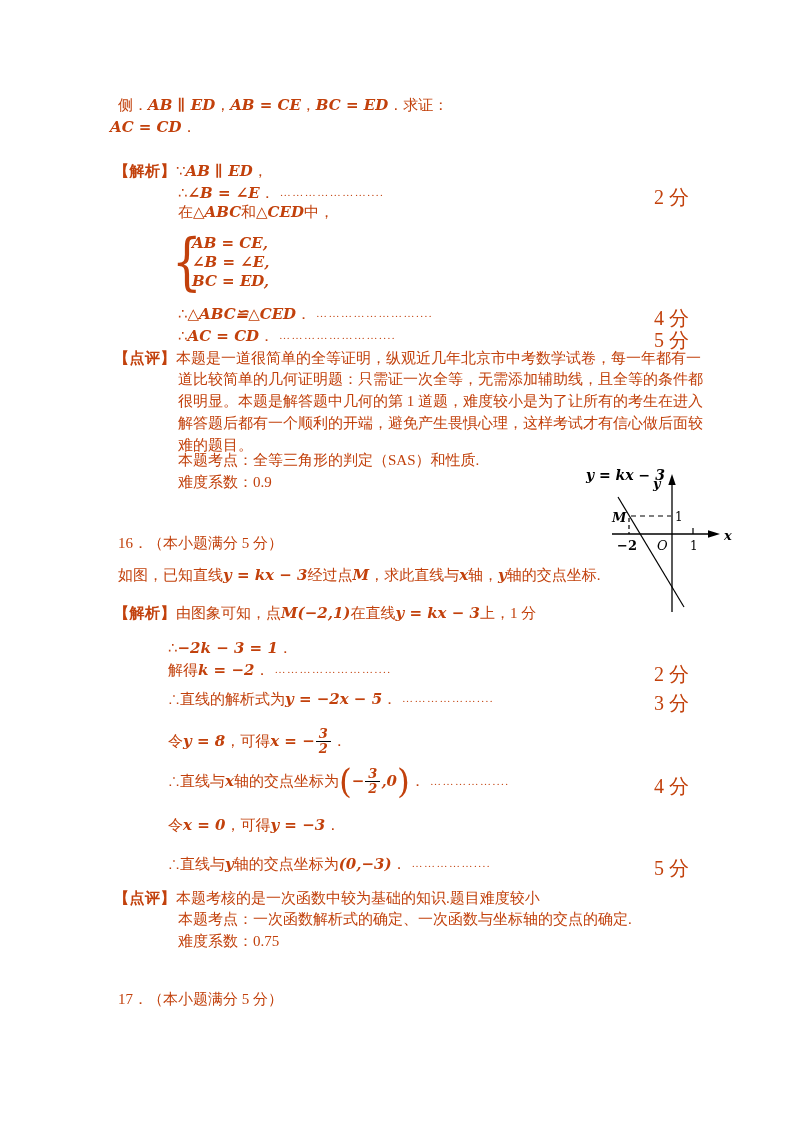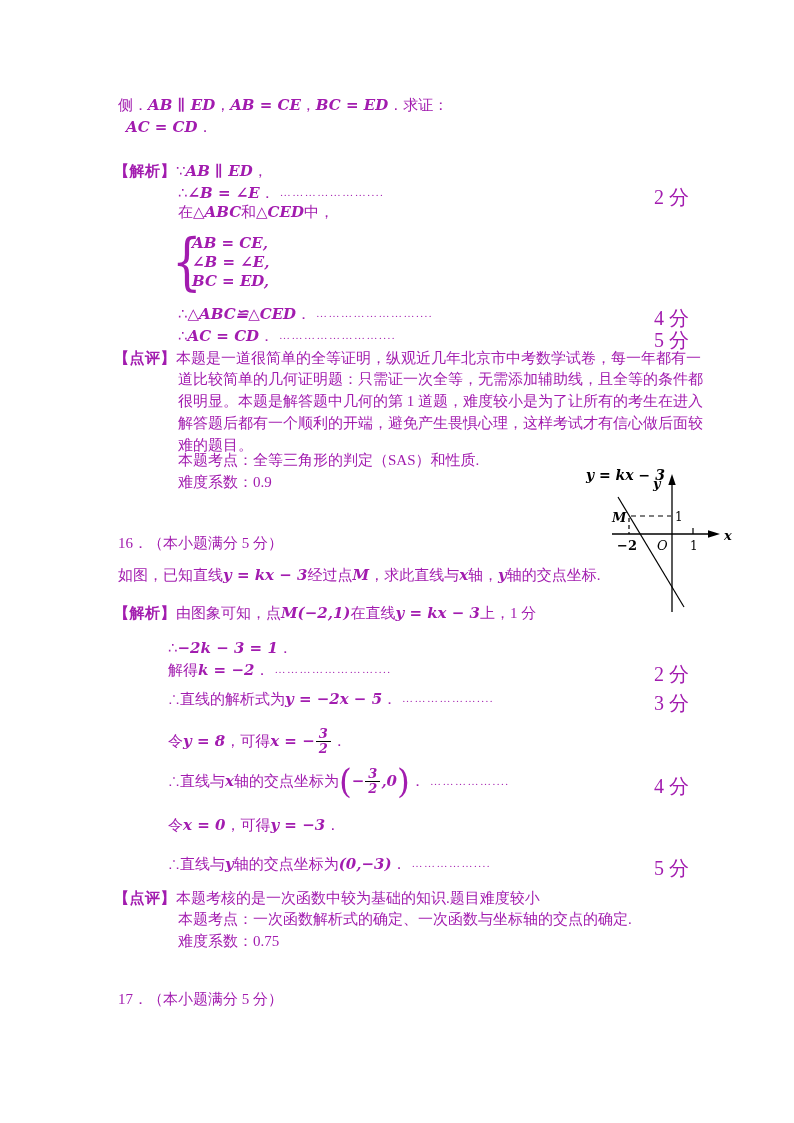--- a/index.html
+++ b/index.html
@@ -1,17 +1,17 @@
 <!DOCTYPE html>
 <html><head>
 <meta charset="utf-8">
 <style>
   html,body{margin:0;padding:0;background:#e8e8e8;}
   .page{position:relative;width:794px;height:1123px;background:#ffffff;margin:0 auto;overflow:hidden;
-        font-family:"Liberation Serif",serif;color:#a21caf;}
+        font-family:"Liberation Serif",serif;color:#c2410c;}
   .line{position:absolute;white-space:nowrap;font-size:15px;line-height:17px;}
   .vline{position:absolute;white-space:nowrap;font-size:15px;display:flex;align-items:center;}
   .m{font-family:"DejaVu Serif",serif;font-style:italic;font-weight:bold;font-size:15px;}
   .lbl{font-family:"Liberation Sans",sans-serif;font-weight:bold;letter-spacing:0.5px;}
   .dots{font-size:11px;letter-spacing:1.5px;margin-left:5px;vertical-align:2px;}
   .score{position:absolute;left:654px;font-size:20px;white-space:nowrap;}
   .frac{display:inline-flex;flex-direction:column;align-items:center;vertical-align:middle;
         font-family:"DejaVu Serif",serif;font-style:italic;font-weight:bold;margin:0 1px;}
   .frac .fnum{display:block;font-size:13px;line-height:14px;border-bottom:1.4px solid #000;padding:0 3px;}
   .frac .fden{display:block;font-size:13px;line-height:14px;}
@@ -23,21 +23,21 @@
   .graph svg{display:block;}
 </style>
 </head>
 <body>
 
 <div class="page">
 
   <div class="line" style="left:118px;top:97px">
     <span>侧．</span><span class="m">AB ∥ ED</span><span>，</span><span class="m">AB = CE</span><span>，</span><span class="m">BC = ED</span><span>．求证：</span>
   </div>
-  <div class="line" style="left:126px;top:119px">
+  <div class="line" style="left:110px;top:119px">
     <span class="m">AC = CD</span><span>．</span>
   </div>
 
   <div class="line" style="left:114px;top:162px">
     <span class="lbl">【解析】</span><span>∵</span><span class="m">AB ∥ ED</span><span>，</span>
   </div>
   <div class="line" style="left:178px;top:184px">
     <span>∴</span><span class="m">∠B = ∠E</span><span>．</span><span class="dots">…………………....</span>
   </div>
   <div class="score" style="top:184px">2 分</div>

